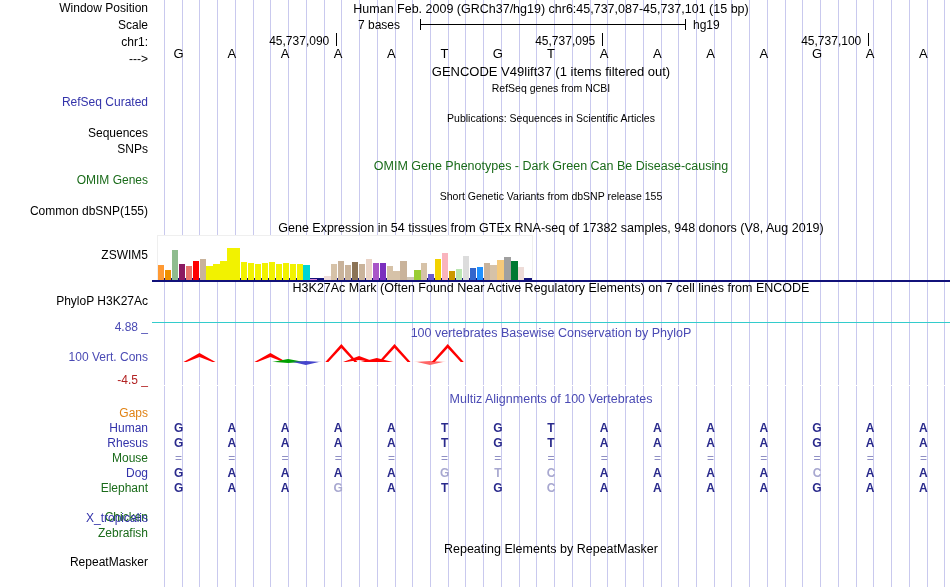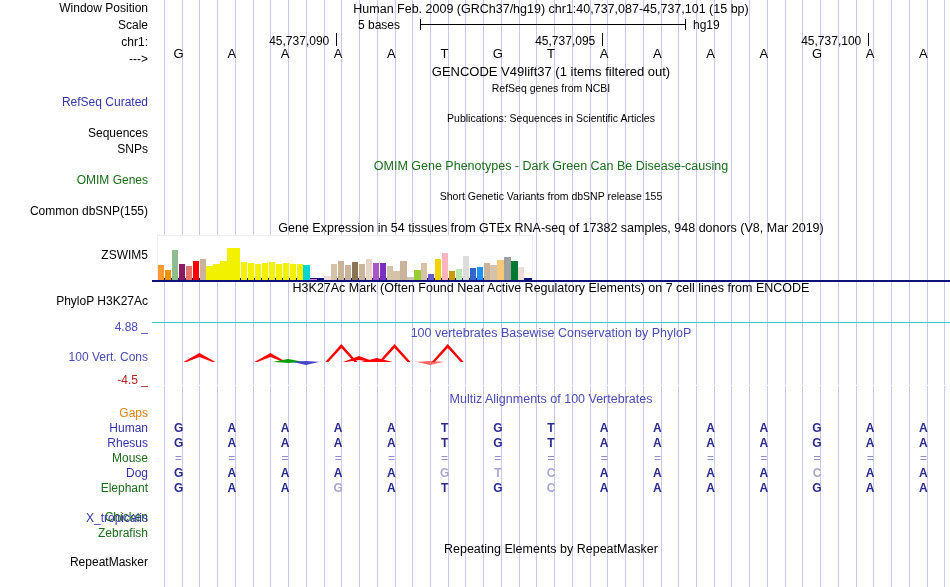--- a/index.html
+++ b/index.html
@@ -150,24 +150,24 @@
         <div class="gridline" style="left: 668px;"></div>
         <div class="gridline" style="left: 686px;"></div>
         <div class="gridline" style="left: 704px;"></div>
         <div class="gridline" style="left: 721px;"></div>
         <div class="gridline" style="left: 739px;"></div>
         <div class="gridline" style="left: 757px;"></div>
         <div class="gridline" style="left: 775px;"></div>
         <div class="gridline" style="left: 792px;"></div>
       </div>
 
-    <div class="centertext" style="top:2px;font-size:12.5px;">Human Feb. 2009 (GRCh37/hg19)   chr1:40,737,087-45,737,101 (15 bp)</div>
+    <div class="centertext" style="top:2px;font-size:12.5px;">Human Feb. 2009 (GRCh37/hg19)   chr6:45,737,087-45,737,101 (15 bp)</div>
 
     <div id="scalerow">
-      <div id="scaletext" style="position: absolute; top: 18px; font-size: 12px; white-space: nowrap; left: 206px;">5 bases</div>
+      <div id="scaletext" style="position: absolute; top: 18px; font-size: 12px; white-space: nowrap; left: 206px;">7 bases</div>
       <div id="dbtext" style="position: absolute; top: 18px; font-size: 12px; white-space: nowrap; left: 541px;">hg19</div>
     <div class="scalebar" style="left: 268px; top: 24px; width: 265px;"></div>
         <div class="scaletickL" style="left: 268px; top: 19px;"></div>
         <div class="scaletickL" style="left: 533px; top: 19px;"></div>
       </div>
 
     <div id="posrow">
         <div class="poslabel" style="left: 117.2px; top: 34px;">45,737,090</div>
         <div class="postick" style="left: 184.2px; top: 33px; height: 13px;"></div>
         <div class="poslabel" style="left: 383.2px; top: 34px;">45,737,095</div>
@@ -192,21 +192,21 @@
         <div class="baseltr" style="left: 656px;">G</div>
         <div class="baseltr" style="left: 709.2px;">A</div>
         <div class="baseltr" style="left: 762.4px;">A</div>
       </div>
 
     <div class="centertext" style="top:64px;font-size:13px;">GENCODE V49lift37 (1 items filtered out)</div>
     <div class="centertext" style="top:82px;font-size:10.5px;">RefSeq genes from NCBI</div>
     <div class="centertext" style="top:112px;font-size:10.5px;">Publications: Sequences in Scientific Articles</div>
     <div class="centertext green" style="top:159px;font-size:12.5px;">OMIM Gene Phenotypes - Dark Green Can Be Disease-causing</div>
     <div class="centertext" style="top:190px;font-size:10.5px;">Short Genetic Variants from dbSNP release 155</div>
-    <div class="centertext" style="top:221px;font-size:12.5px;">Gene Expression in 54 tissues from GTEx RNA-seq of 17382 samples, 948 donors (V8, Mar 2019)</div>
+    <div class="centertext" style="top:221px;font-size:12.5px;">Gene Expression in 54 tissues from GTEx RNA-seq of 17382 samples, 948 donors (V8, Aug 2019)</div>
 
     <div id="gtex" style="left:5px;top:235px;width:374px;height:46px;">
       <div class="base" style="width:374px;"></div>
     <div class="bar" style="left: 0px; width: 6.32593px; height: 16.72px; background: rgb(255, 153, 51);"></div>
         <div class="bar" style="left: 6.92593px; width: 6.32593px; height: 12.32px; background: rgb(239, 144, 0);"></div>
         <div class="bar" style="left: 13.8519px; width: 6.32593px; height: 31.68px; background: rgb(143, 188, 143);"></div>
         <div class="bar" style="left: 20.7778px; width: 6.32593px; height: 18.48px; background: rgb(139, 26, 98);"></div>
         <div class="bar" style="left: 27.7037px; width: 6.32593px; height: 15.84px; background: rgb(232, 115, 106);"></div>
         <div class="bar" style="left: 34.6296px; width: 6.32593px; height: 21.12px; background: rgb(255, 0, 0);"></div>
         <div class="bar" style="left: 41.5556px; width: 6.32593px; height: 22.88px; background: rgb(201, 179, 155);"></div>

